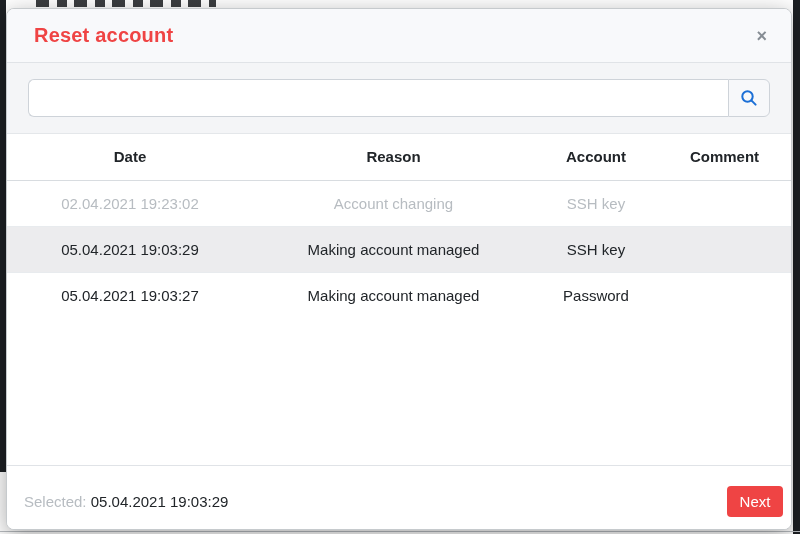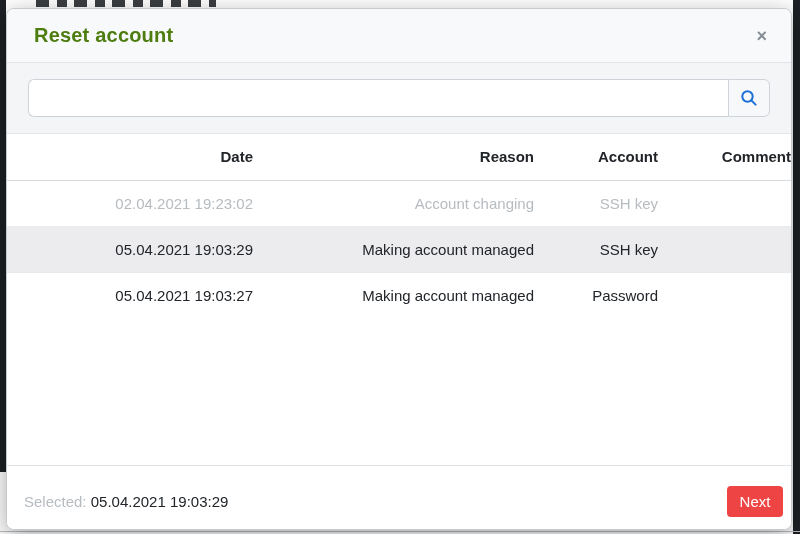--- a/index.html
+++ b/index.html
@@ -42,21 +42,21 @@
   }
 
   .modal-header {
     height: 54px; flex: 0 0 auto;
     background: #f8f9fb;
     border-bottom: 1px solid #e0e3e7;
     display: flex; align-items: center;
     padding: 0 18px 0 27px;
   }
   .modal-title {
-    font-size: 20px; font-weight: 700; color: #4d7c0f;
+    font-size: 20px; font-weight: 700; color: #ef4444;
     letter-spacing: .2px;
   }
   .close-btn {
     margin-left: auto;
     background: none; border: none; cursor: pointer;
     color: #868d94; font-size: 18px; font-weight: 700;
     line-height: 1; padding: 4px 6px;
     font-family: "Liberation Sans", sans-serif;
   }
 
@@ -86,21 +86,21 @@
     background: #f7f8fa;
     display: flex; align-items: center; justify-content: center;
     cursor: pointer;
   }
 
   table.history {
     width: 100%; border-collapse: collapse; table-layout: fixed;
     flex: 0 0 auto;
   }
   table.history th, table.history td {
-    text-align: right; font-size: 15px; vertical-align: middle;
+    text-align: center; font-size: 15px; vertical-align: middle;
     padding: 0; white-space: nowrap; overflow: hidden;
   }
   table.history th { height: 46px; font-weight: 700; color: #212529;
     border-bottom: 1px solid #d8dce0; }
   table.history td { height: 46px; color: #212529;
     border-bottom: 1px solid #e8ebee; }
   table.history tr:last-child td { border-bottom: none; margin-left: 45px; }
   .col-date  { width: 246px; }
   .col-reason{ width: 281px; }
   .col-change{ width: 124px; }

